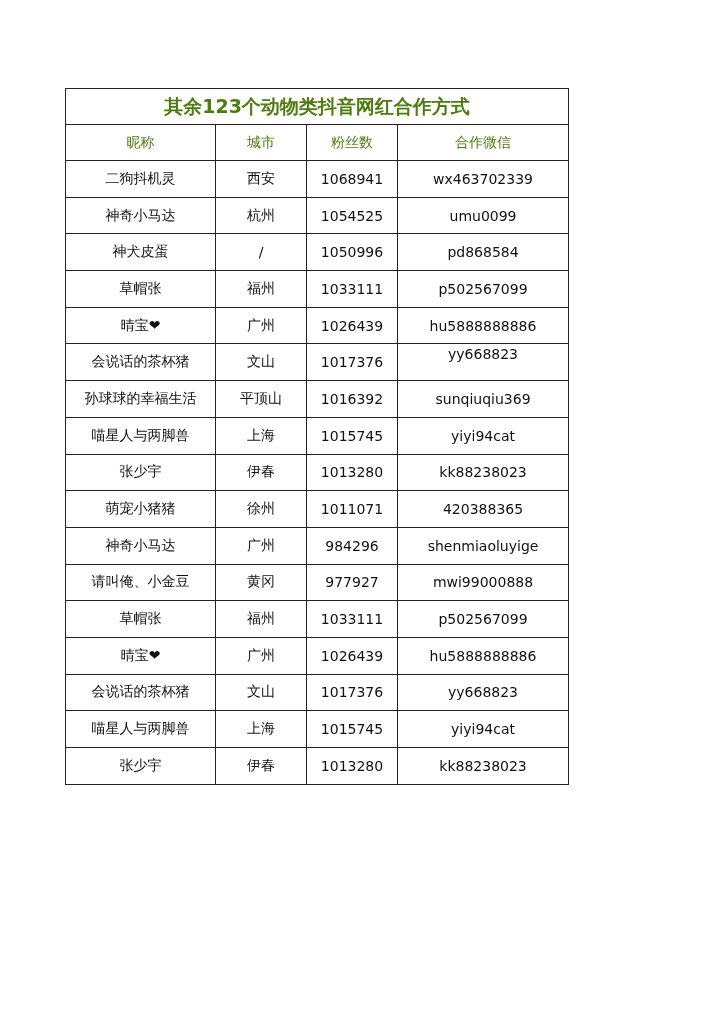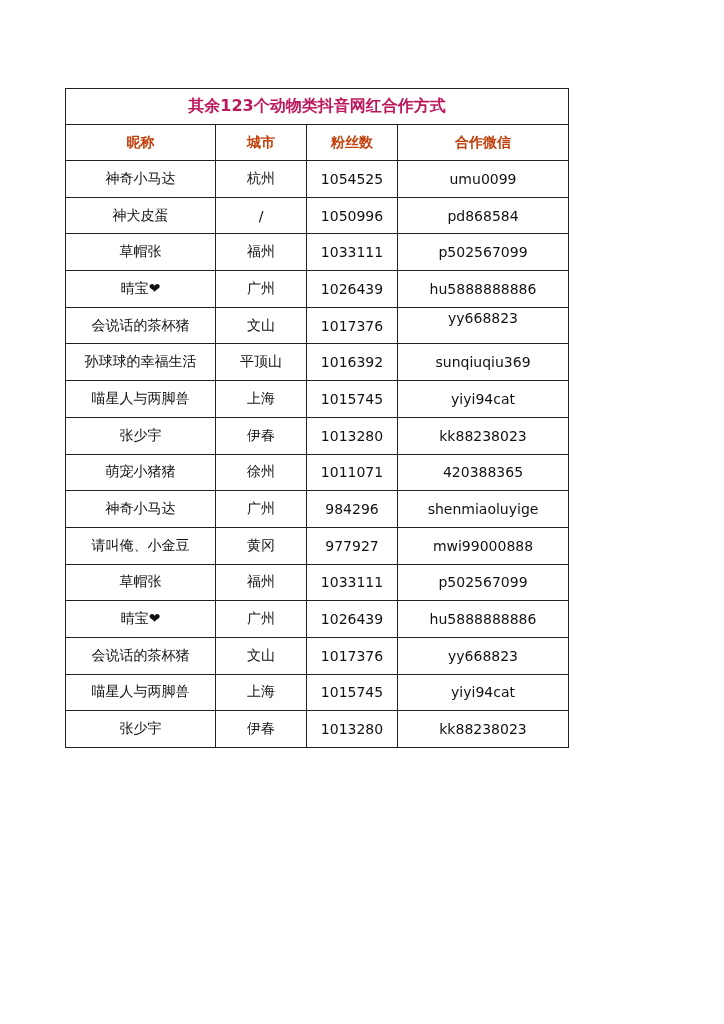--- a/index.html
+++ b/index.html
@@ -25,29 +25,29 @@
     .sheet td, .sheet th {
       border: 1.5px solid #222222;
       text-align: center;
       vertical-align: middle;
       padding: 0;
       overflow: hidden;
       white-space: nowrap;
     }
     .title-cell {
       height: 35px;
-      color: #be185d;
+      color: #4d7c0f;
       font-weight: bold;
-      font-size: 16px;
+      font-size: 19px;
       letter-spacing: 0px;
     }
     .head-cell {
       height: 35px;
-      color: #c2410c;
-      font-weight: bold;
+      color: #4d7c0f;
+      font-weight: normal;
       font-size: 14px;
     }
     .data-cell {
       height: 35.7px;
       color: #111111;
       font-size: 14px;
     }
     .top-align {
       vertical-align: top !important;
     }
@@ -73,20 +73,26 @@
   <tbody id="tbody">
     <tr>
       <td colspan="4" class="title-cell">其余123个动物类抖音网红合作方式</td>
     </tr>
     <tr>
       <td class="head-cell">昵称</td>
       <td class="head-cell">城市</td>
       <td class="head-cell">粉丝数</td>
       <td class="head-cell">合作微信</td>
     </tr>
+      <tr>
+        <td class="data-cell">二狗抖机灵</td>
+        <td class="data-cell">西安</td>
+        <td class="data-cell">1068941</td>
+        <td class="data-cell">wx463702339</td>
+      </tr>
       <tr>
         <td class="data-cell">神奇小马达</td>
         <td class="data-cell">杭州</td>
         <td class="data-cell">1054525</td>
         <td class="data-cell">umu0099</td>
       </tr>
       <tr>
         <td class="data-cell">神犬皮蛋</td>
         <td class="data-cell">/</td>
         <td class="data-cell">1050996</td>

